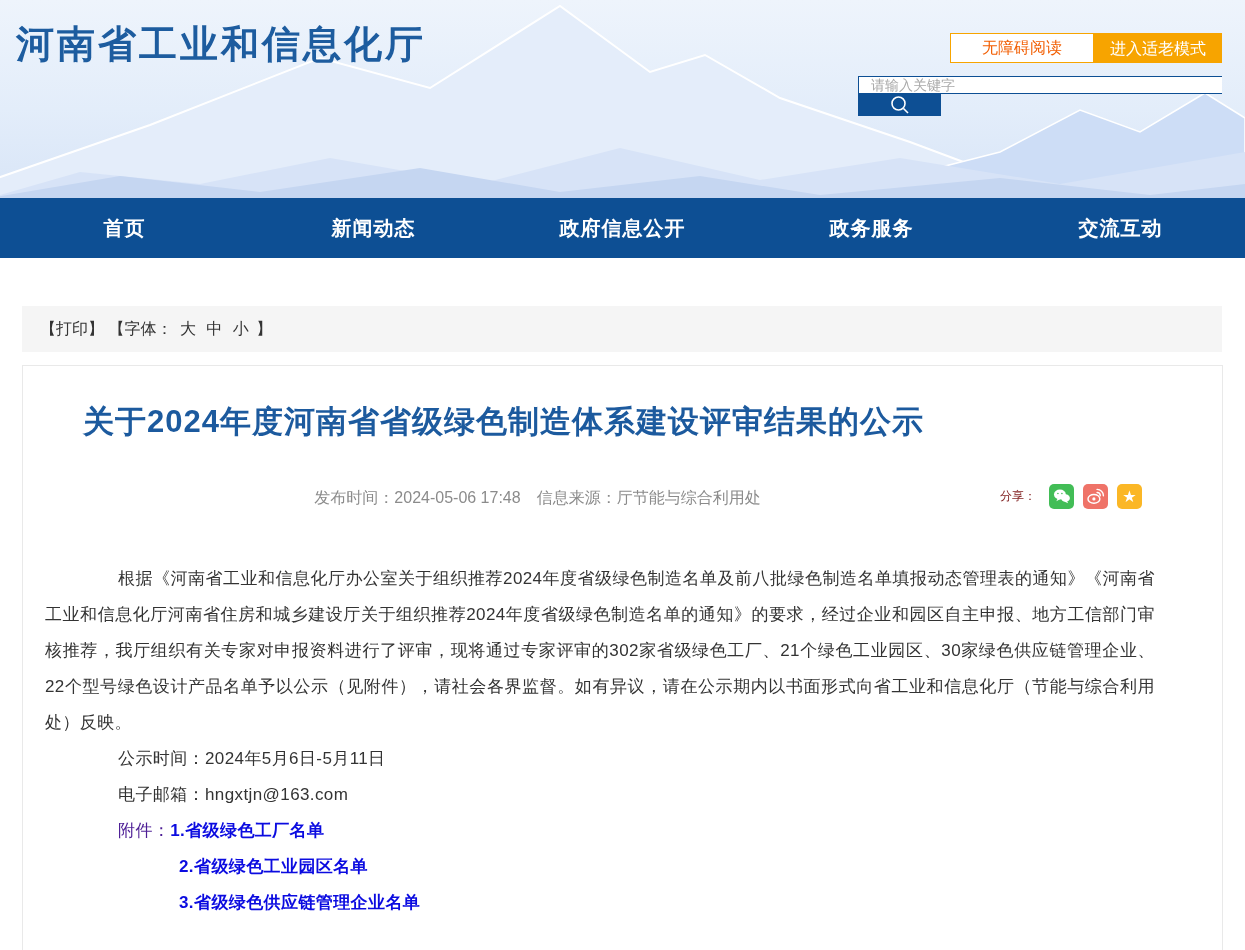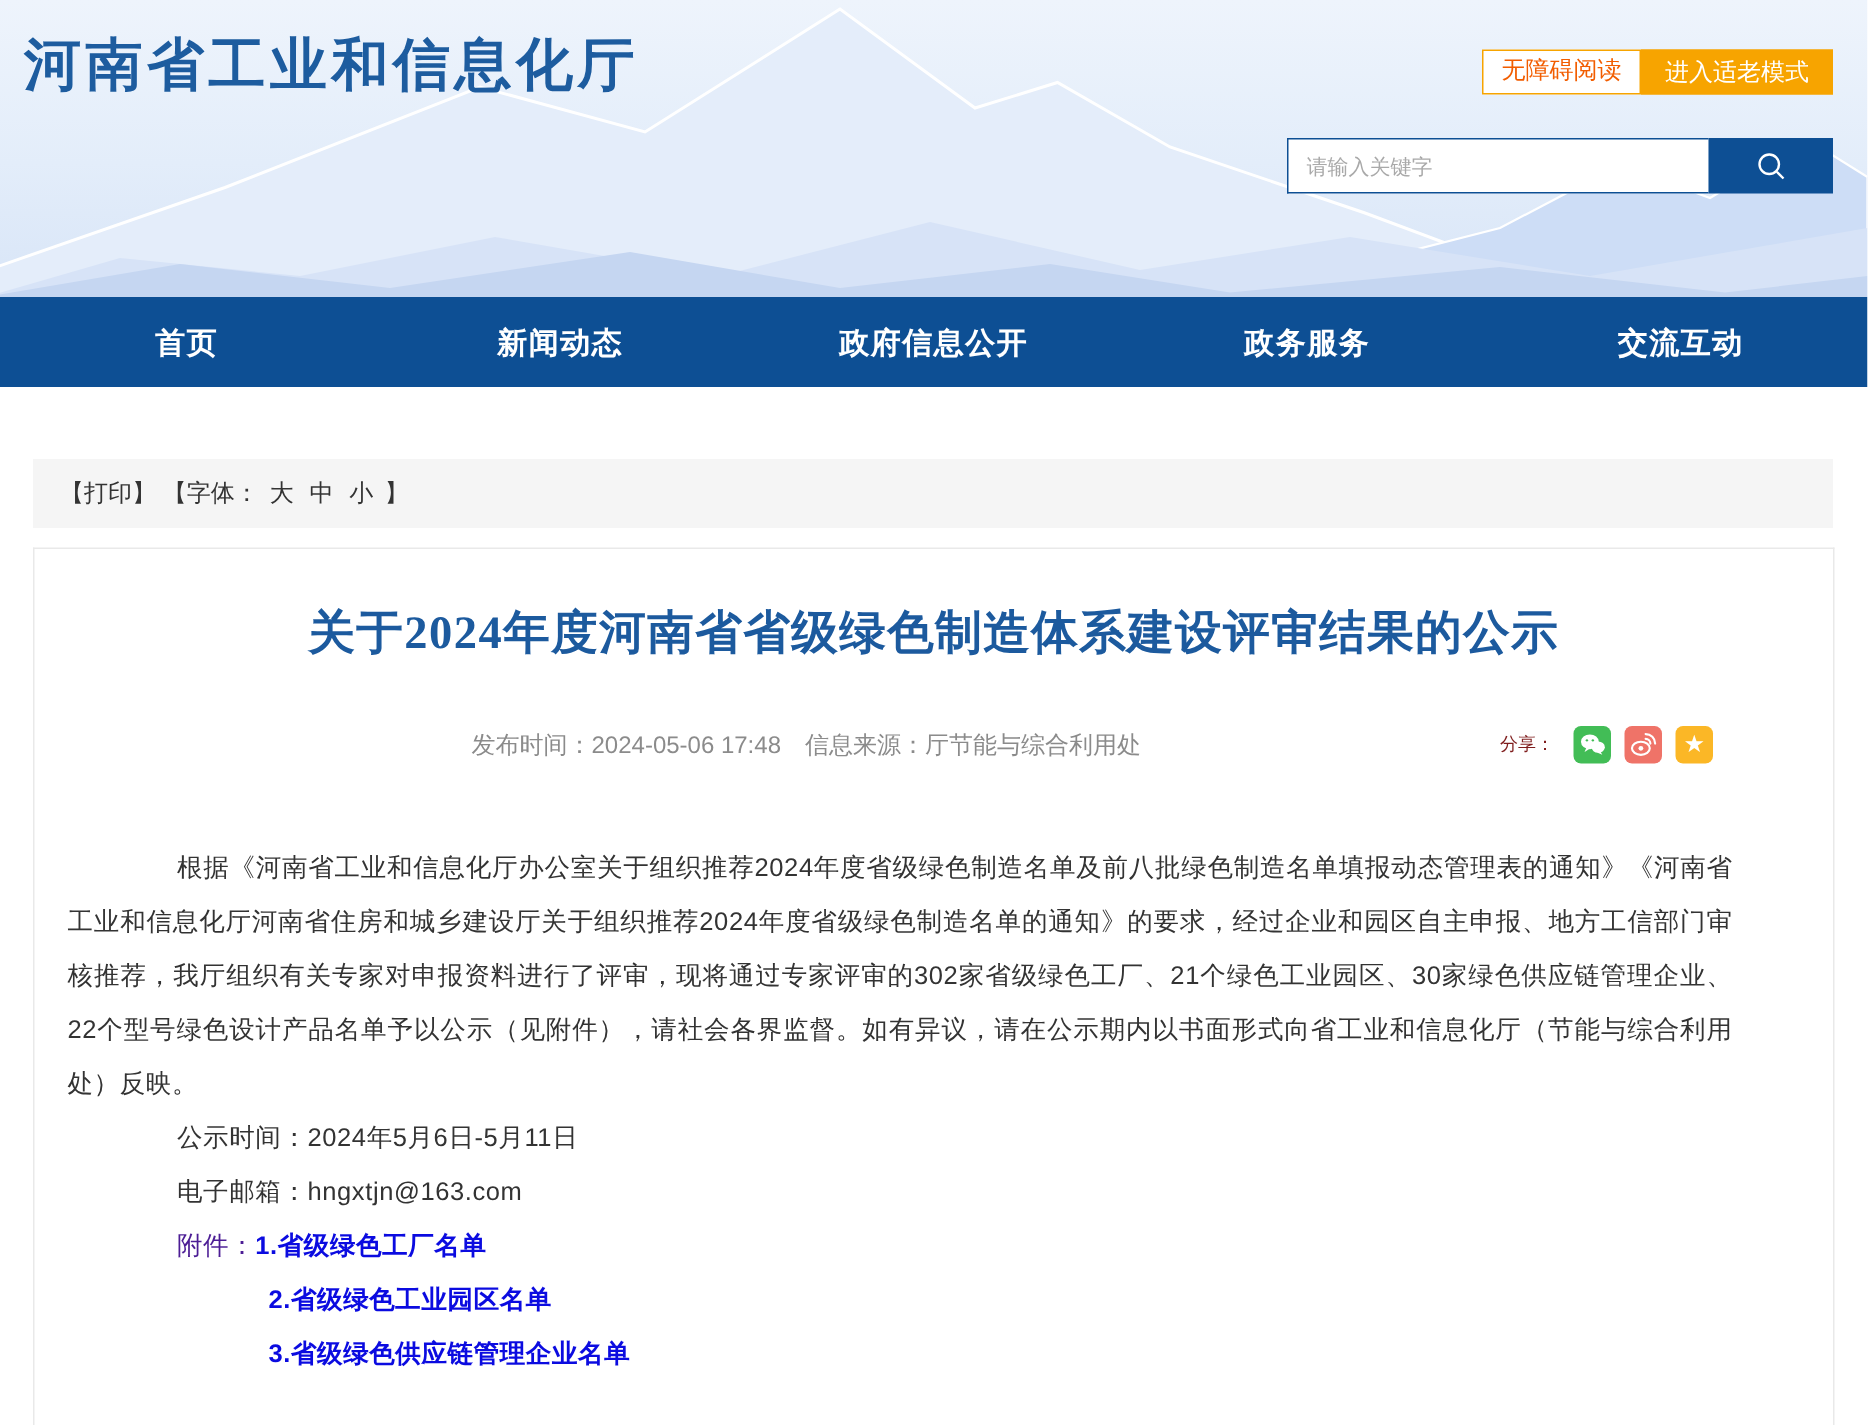--- a/index.html
+++ b/index.html
@@ -9,26 +9,26 @@
   
   .header { position:relative; width:1245px; height:198px;
     background:linear-gradient(180deg,#eef4fc 0%,#e3edfa 55%,#d8e5f7 100%); overflow:hidden; }
   .header .mountains { position:absolute; left:0; top:0; width:100%; height:100%; }
   .logo { position:absolute; left:16px; top:24px; }
   .logo-title { font-size:38px; font-weight:bold; color:#1d5c9f; letter-spacing:3px; line-height:1.1;
     font-family:Liberation Sans, sans-serif; }
   .logo-sub { margin-top:7px; font-size:12.5px; color:#7d8798; letter-spacing:0.3px; }
 
   .top-buttons { position:absolute; top:33px; right:23px; display:flex; }
-  .btn-access { height:30px; line-height:28px; padding:0 12px; background:#ffffff;
+  .btn-access { height:30px; line-height:28px; padding:0 31px; background:#ffffff;
     border:1px solid #f7a400; color:#f25d00; font-size:16px; cursor:pointer; }
   .btn-elder { height:30px; line-height:30px; padding:0 15px; background:#f7a400;
     border:1px solid #f7a400; color:#ffffff; font-size:16px; cursor:pointer; }
 
-  .search-bar { position:absolute; top:92px; right:23px; width:364px; height:37px; display:flex; }
+  .search-bar { position:absolute; top:76px; right:23px; width:364px; height:37px; display:flex;flex-direction:column; }
   .search-input { flex:1; height:37px; border:1px solid #0d4f94; border-right:none;
     padding:0 12px; font-size:14px; color:#333; outline:none; background:#fff; }
   .search-input::placeholder { color:#a9a9a9; }
   .search-btn { width:83px; height:37px; background:#0d4f94; border:none; cursor:pointer;
     display:flex; align-items:center; justify-content:center; }
 
   
   .nav { width:1245px; height:60px; background:#0d4f94; display:flex; }
   .nav-item { flex:1; display:flex; align-items:center; justify-content:center;
     color:#ffffff; font-size:20px; font-weight:bold; letter-spacing:1px; cursor:pointer; }
@@ -40,22 +40,22 @@
   .crumb-left span { cursor:default; }
   .crumb-link { cursor:pointer; }
   .crumb-sep { color:#555; padding:0 7px; }
   .toolbar span { cursor:pointer; }
   .toolbar .static { cursor:default; }
   .toolbar .fsize { padding:0 3px; }
 
   
   .panel { margin:13px 22px 0 22px; height:585px; background:#ffffff;
     border:1px solid #e9e9e9; border-bottom:none; padding-top:34px; }
-  .article-title { text-align:center; font-size:31px; font-weight:600; color:#1c5a9e;
-    letter-spacing:1px; line-height:44px; padding:0 60px;font-family:Liberation Serif, serif; }
+  .article-title { text-align:left; font-size:31px; font-weight:600; color:#1c5a9e;
+    letter-spacing:1px; line-height:44px; padding:0 60px; }
   .info-row { position:relative; margin-top:40px; height:27px; font-size:16px; color:#8b8b8b; }
   .info-center { text-align:center; margin-right:170px; line-height:27px; }
   .share { position:absolute; right:80px; top:0; display:flex; align-items:center; }
   .share-label { font-size:12px; color:#7f1d1d; margin-right:4px; }
   .share-ico { width:25px; height:25px; border-radius:5px; margin-left:9px; cursor:pointer;
     display:flex; align-items:center; justify-content:center; }
   .ico-wechat { background:#42bd56; }
   .ico-weibo  { background:#ef7368; }
   .ico-qzone  { background:#fbb726; color:#fff; font-size:16px; line-height:1; }
 

